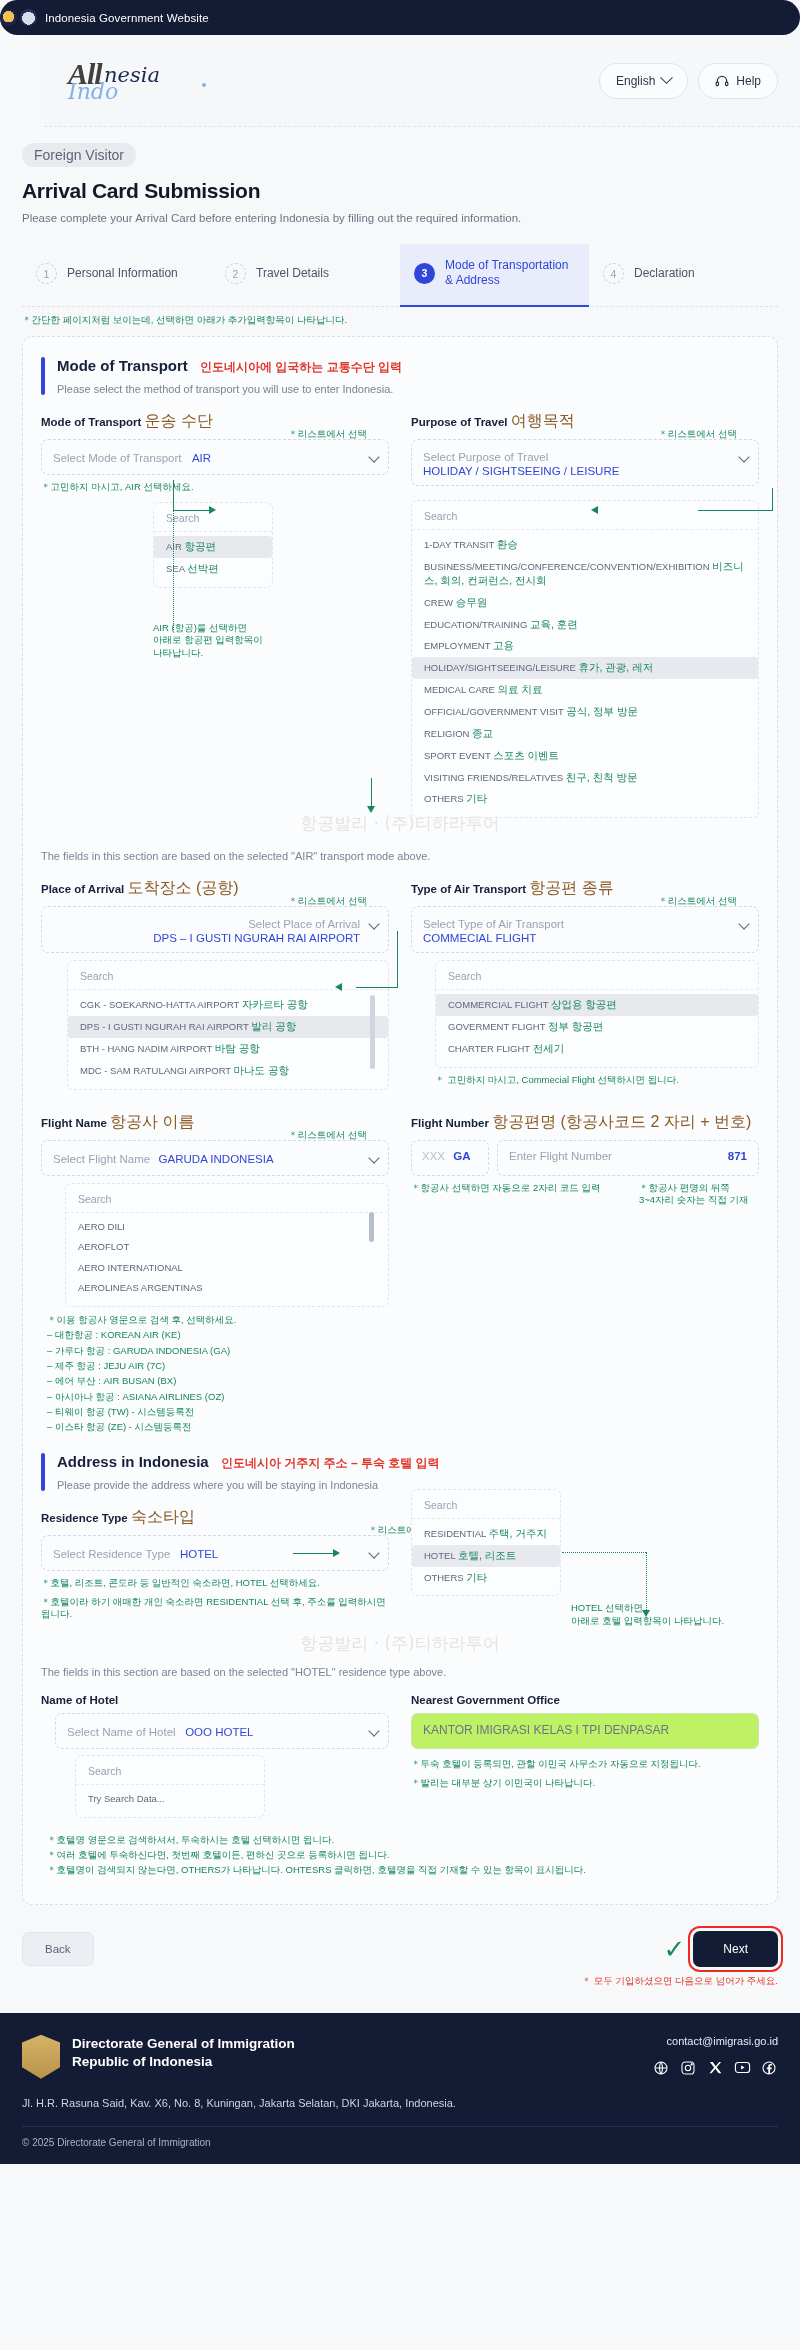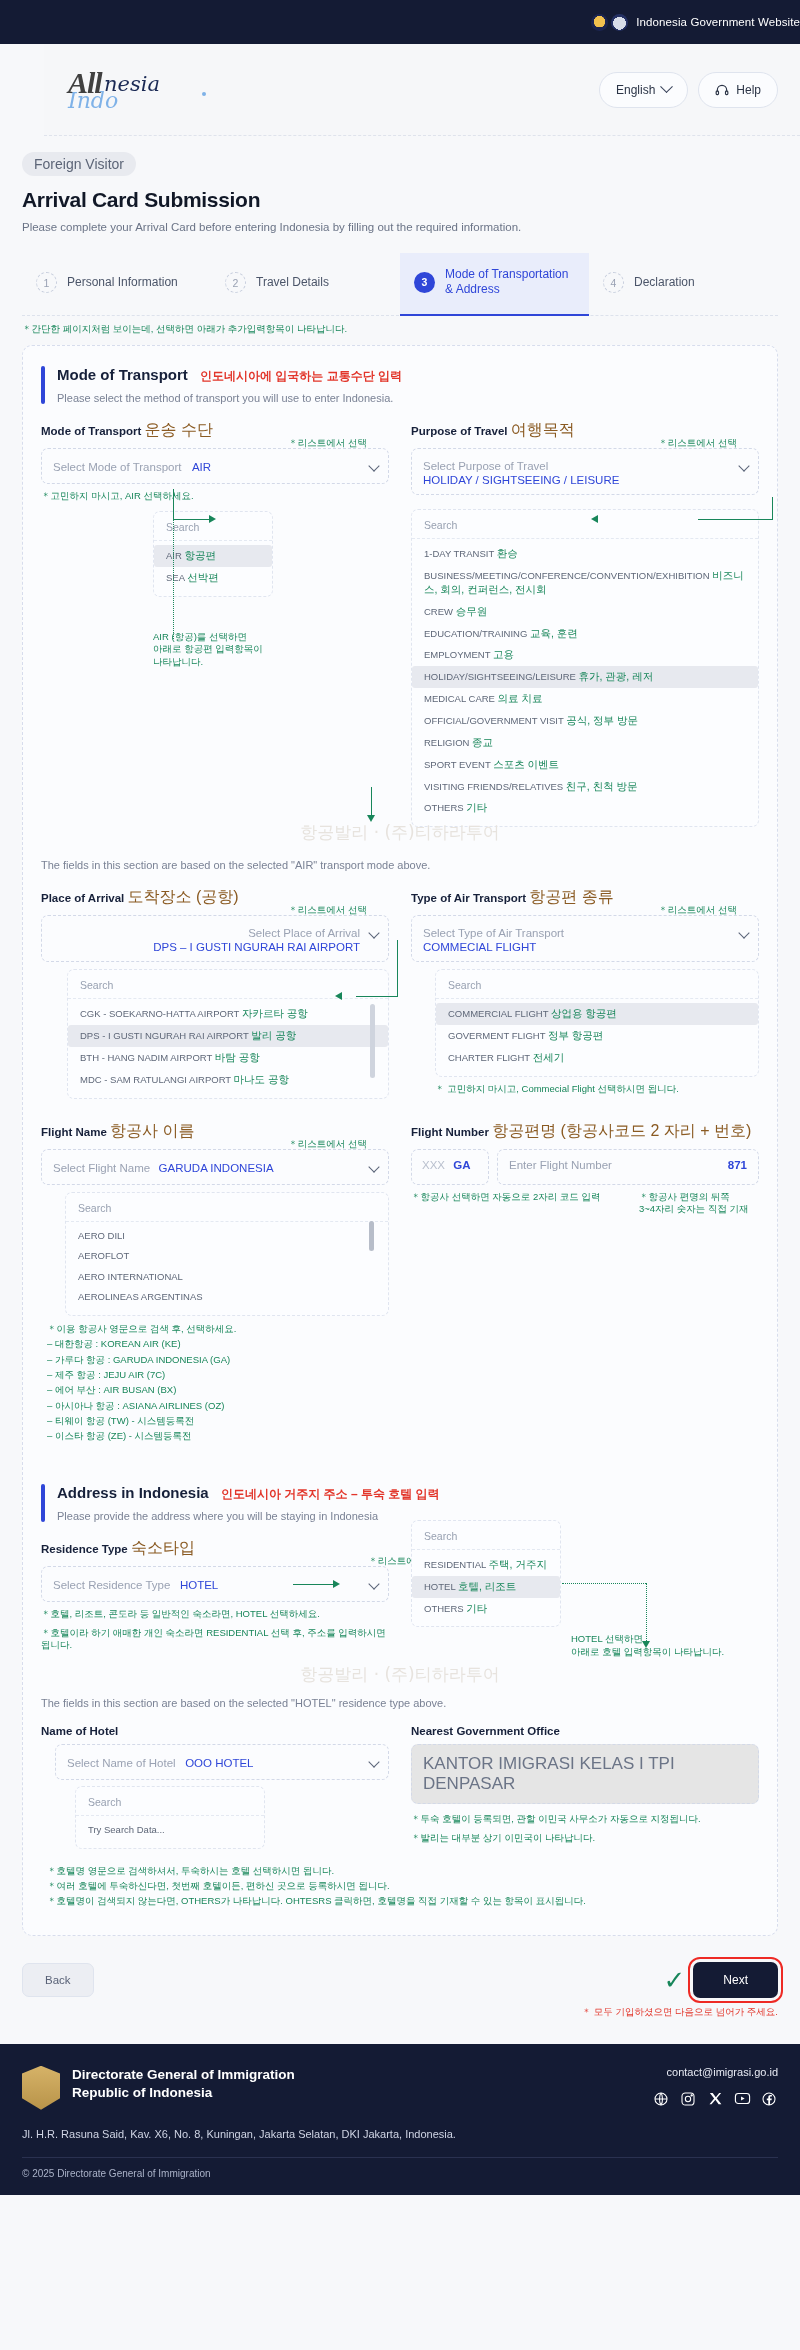--- a/index.html
+++ b/index.html
@@ -7,26 +7,27 @@
     width: 800px;
     font-family: "Liberation Sans", sans-serif;
     background: #f7f8fa;
     color: #1f2733;
     -webkit-font-smoothing: antialiased;
   }
   .page { width: 800px; position: relative; }
 
   
   .govbar {
-    height: 44px;
+    height: 35px;
     background: #141b34;
     display: flex;
     align-items: center;
-    justify-content: flex-end;
+    justify-content: flex-start;
     gap: 8px;
+    border-radius: 19px;
   }
   .govbar .emblem { display: flex; gap: 3px; align-items: center; }
   .govbar .emblem span {
     width: 17px; height: 17px; border-radius: 50%;
     display: inline-block;
   }
   .emblem .e1 { background: radial-gradient(circle at 50% 45%, #f2c14e 0 45%, #1b2450 46% 100%); }
   .emblem .e2 { background: radial-gradient(circle at 50% 55%, #d8dde8 0 50%, #243063 51% 100%); }
   .govbar .gtxt { color: #ffffff; font-size: 11.5px; letter-spacing: .1px; }
 
@@ -178,22 +179,22 @@
 
   .inline-note { font-size: 9.5px; color: #18865a; line-height: 1.35; margin-top: 6px; }
   .sel-note {
     position: absolute; right: 22px; top: -11px;
     font-size: 9.5px; color: #18865a; white-space: nowrap;
   }
   .divider-note { font-size: 11px; color: #7a8295; margin: 18px 0 16px 0; }
 
   .input {
     border: 1px dashed #d3d9e8; border-radius: 7px;
-    background: #e5e5e5; padding: 9px 11px; min-height: 36px;
-    font-size: 17px; color: #9aa2b3;
+    background: #bef264; padding: 9px 11px; min-height: 36px;
+    font-size: 12px; color: #9aa2b3;
   }
   .flightnum { display: flex; gap: 8px; }
   .flightnum .pre {
     border: 1px dashed #d3d9e8; border-radius: 7px;
     background: #fbfcfe; padding: 9px 10px; min-height: 36px;
     font-size: 11.5px; width: 78px; flex: 0 0 78px;
   }
   .flightnum .pre .x { color: #b9c0ce; }
   .flightnum .pre .ga { color: #2f46d8; font-weight: bold; }
   .flightnum .main {
@@ -537,21 +538,21 @@
       <div>＊이용 항공사 영문으로 검색 후, 선택하세요.</div>
       <div>– 대한항공 : KOREAN AIR (KE)</div>
       <div>– 가루다 항공 : GARUDA INDONESIA (GA)</div>
       <div>– 제주 항공 : JEJU AIR (7C)</div>
       <div>– 에어 부산 : AIR BUSAN (BX)</div>
       <div>– 아시아나 항공 : ASIANA AIRLINES (OZ)</div>
       <div>– 티웨이 항공 (TW) - 시스템등록전</div>
       <div>– 이스타 항공 (ZE) - 시스템등록전</div>
     </div>
 
-    <div class="sect-head" style="margin-top:40px;">
+    <div class="sect-head" style="margin-top:18px;">
       <div class="sect-bar"></div>
       <div>
         <div class="sect-title">
           <span>Address in Indonesia</span>
           <span class="kr-red" style="font-size:12px;margin-left:8px;">인도네시아 거주지 주소 – 투숙 호텔 입력</span>
         </div>
         <div class="sect-desc">Please provide the address where you will be staying in Indonesia</div>
       </div>
     </div>
 

